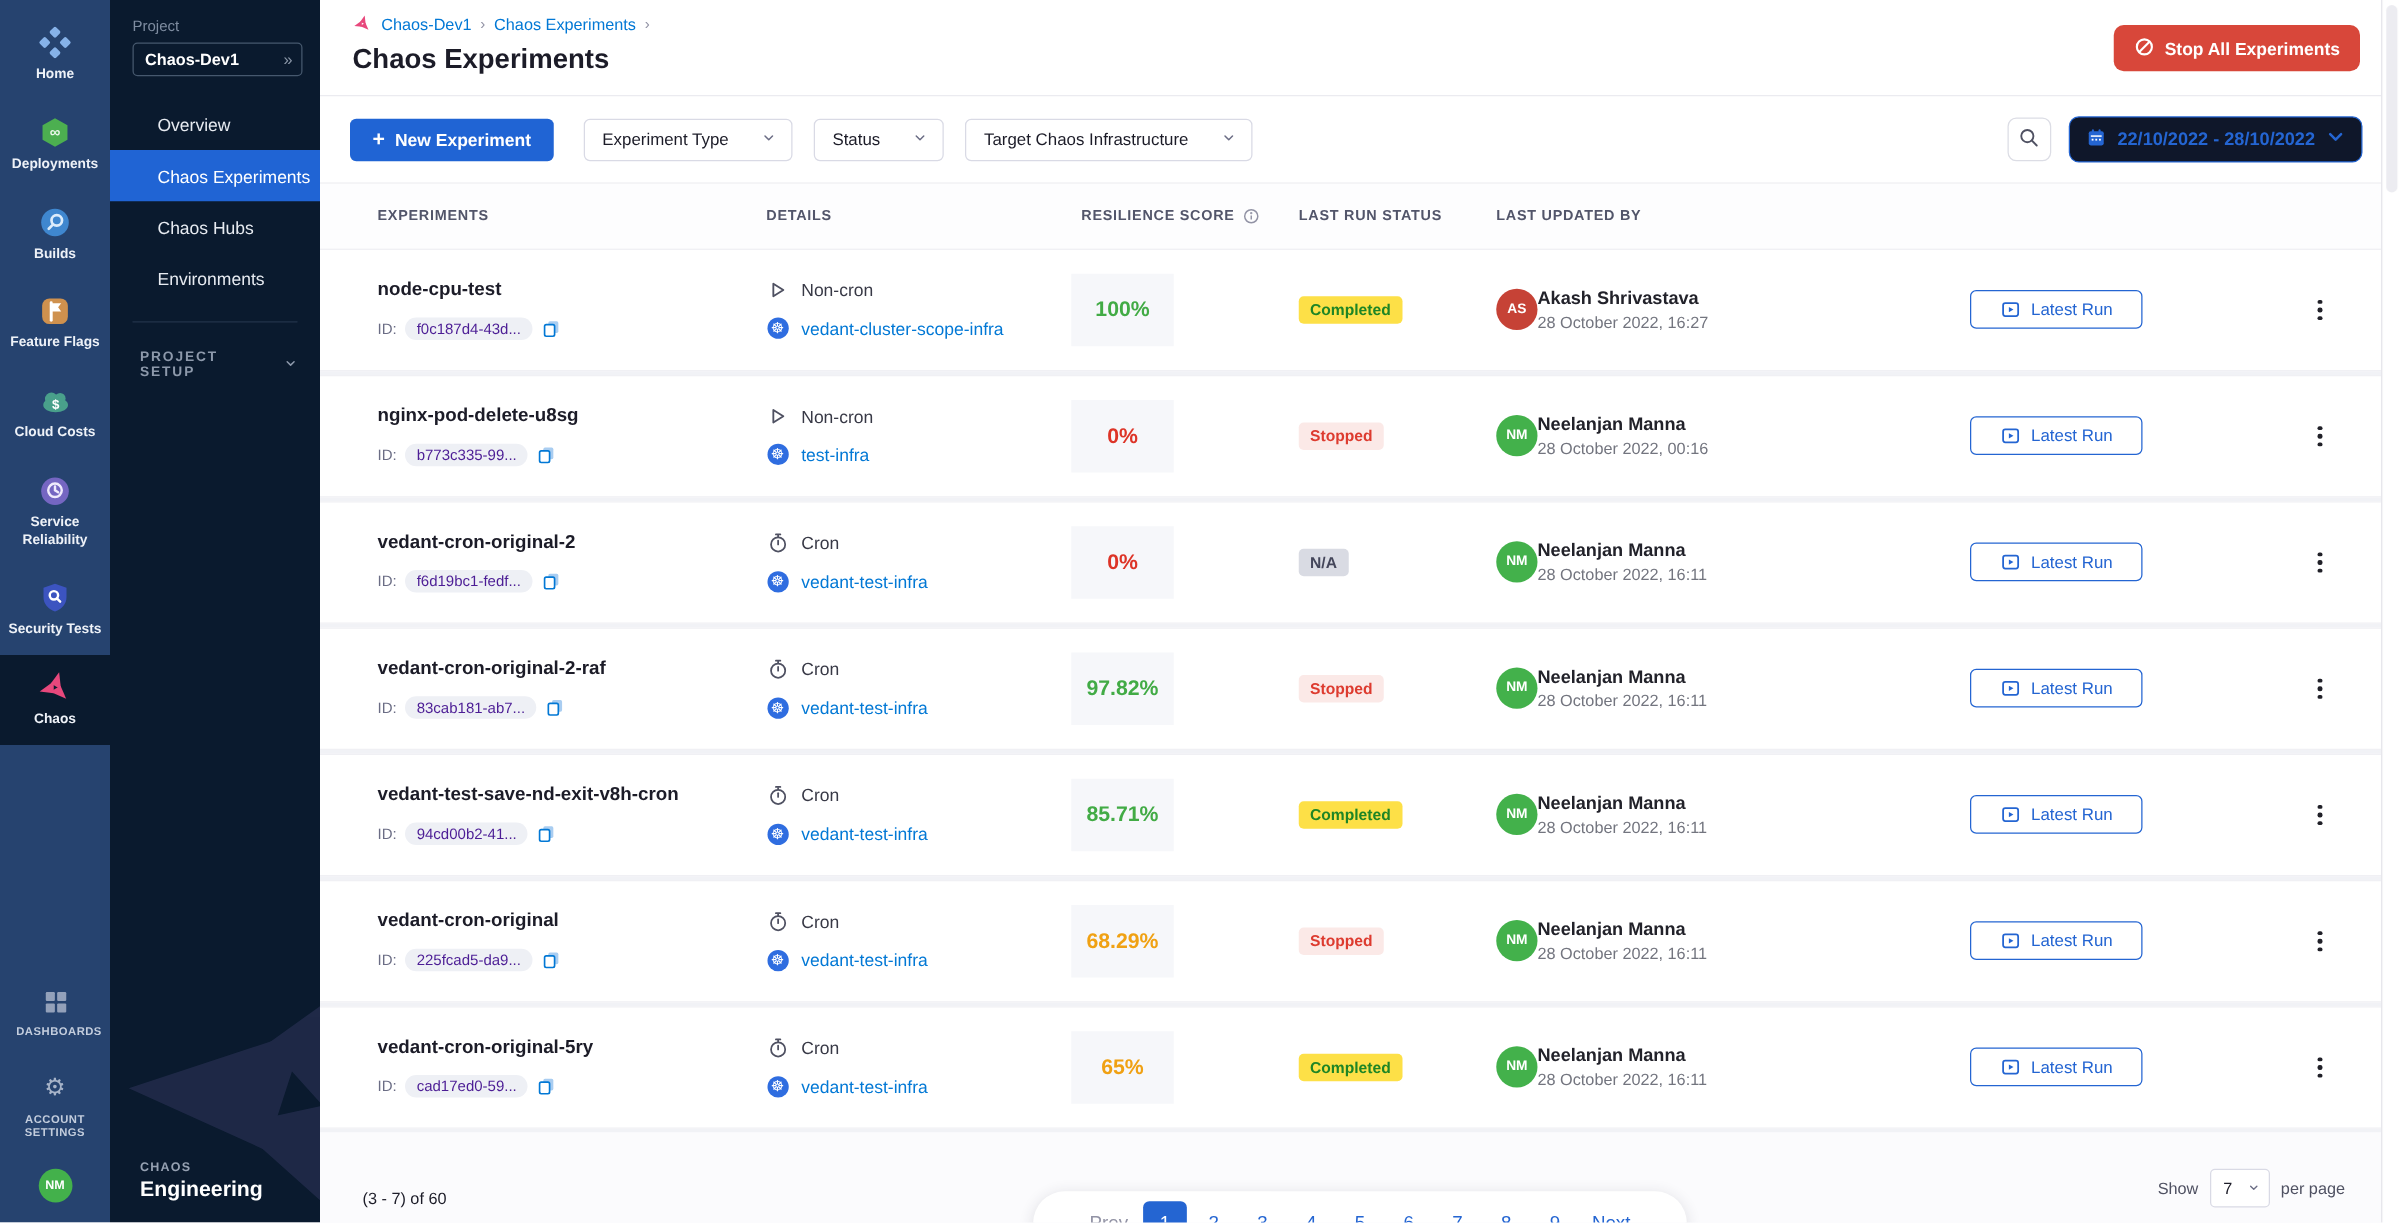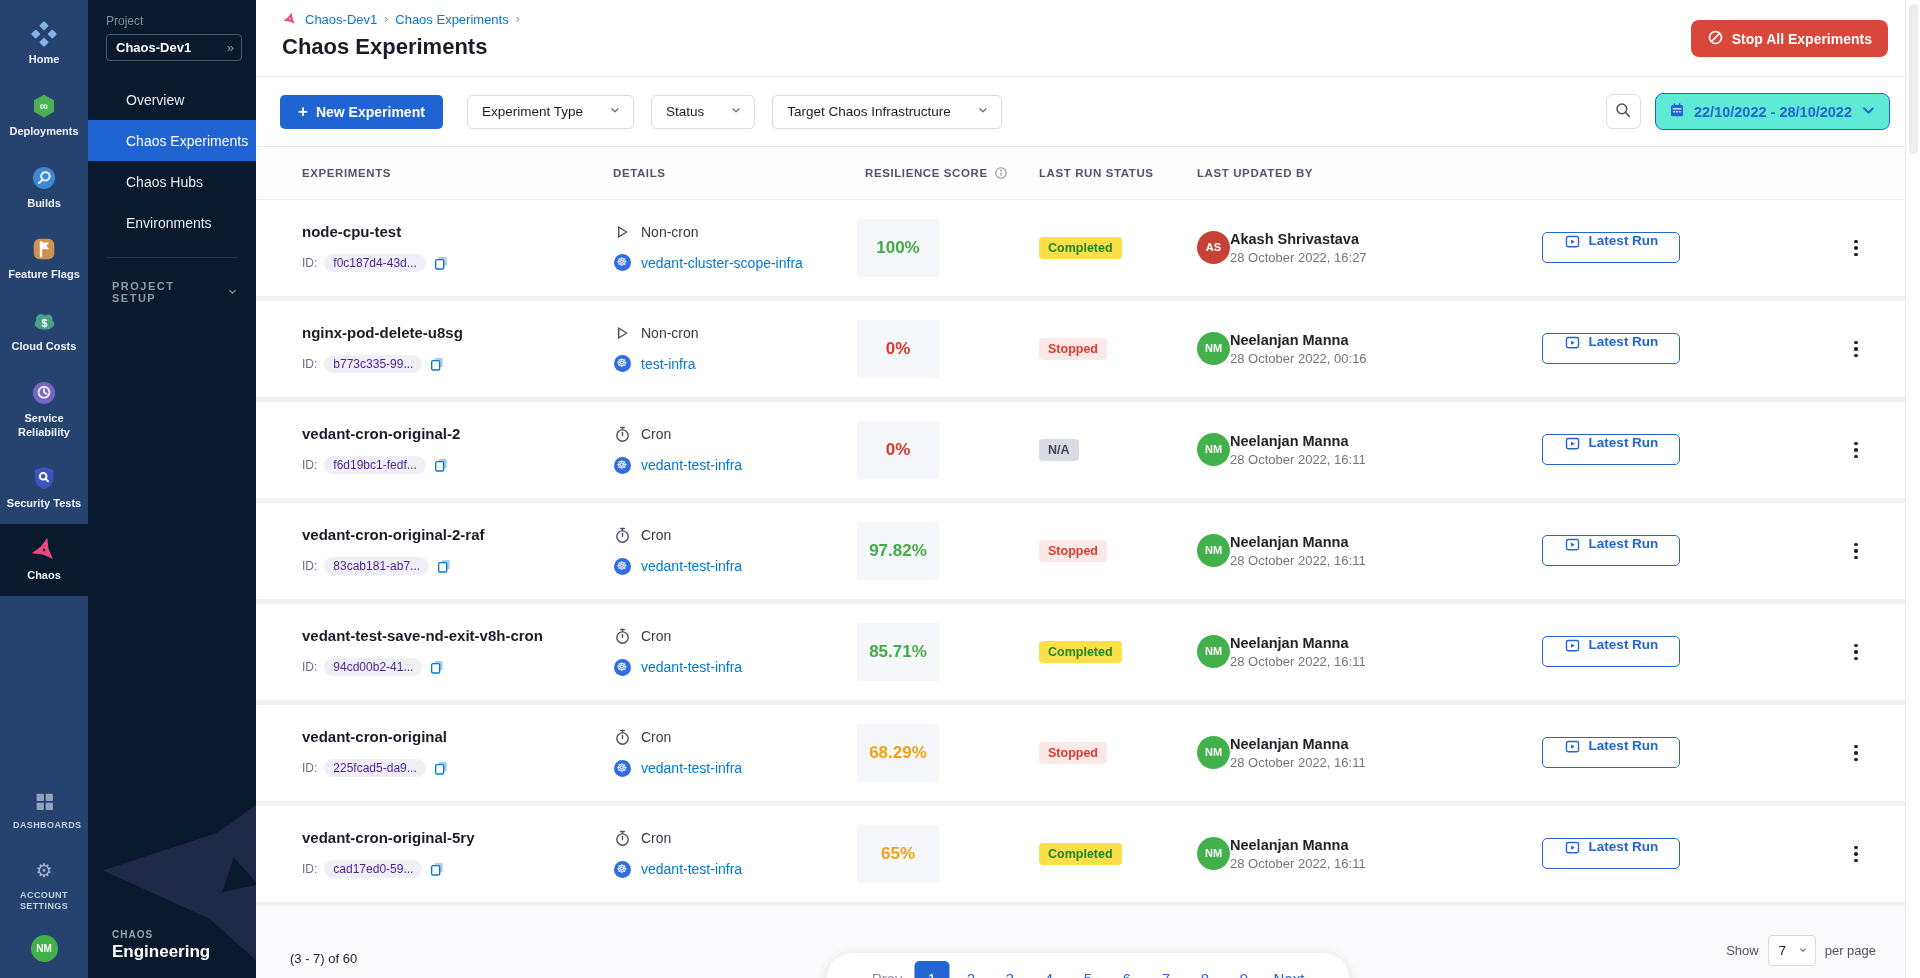--- a/index.html
+++ b/index.html
@@ -46,21 +46,21 @@
   .page-title { font-size:22px; font-weight:bold; color:#1c1c28; margin-top:7px; }
   .stop-all-btn { position:absolute; right:32px; top:20px; background:#d8473a; color:#fff; border:none; border-radius:8px; height:37px; padding:0 16px; font-size:14px; font-weight:bold; display:flex; align-items:center; gap:8px; cursor:pointer; font-family:inherit; }
 
   .toolbar { display:flex; align-items:center; padding:16px 30px 16px 24px; border-bottom:1px solid #ebebf0; gap:24px; }
   .btn-primary { background:#2064d4; color:#fff; border:none; border-radius:5px; height:34px; padding:0 18px; font-size:14px; font-weight:bold; display:flex; align-items:center; gap:8px; cursor:pointer; font-family:inherit; }
   .btn-primary .plus { font-size:17px; font-weight:bold; }
   .filters { display:flex; gap:17px; }
   .filter-select { height:34px; border:1px solid #d9dae5; border-radius:5px; background:#fff; display:flex; align-items:center; gap:26px; padding:0 12px 0 14px; font-size:13.5px; color:#1c1c28; cursor:pointer; }
   .toolbar-spacer { flex:1; }
   .icon-btn { width:35px; height:35px; border:1px solid #dcdde5; background:#fff; border-radius:7px; display:flex; align-items:center; justify-content:center; cursor:pointer; }
-  .date-btn { height:37px; border:1px solid #2465d2; border-radius:8px; background:#5eead4; color:#2465d2; font-weight:bold; font-size:14.5px; display:flex; align-items:center; gap:9px; padding:0 13px; cursor:pointer; font-family:inherit; }
+  .date-btn { height:37px; border:1px solid #2465d2; border-radius:8px; background:#0f172a; color:#2465d2; font-weight:bold; font-size:14.5px; display:flex; align-items:center; gap:9px; padding:0 13px; cursor:pointer; font-family:inherit; }
 
   
   .table-area { flex:1; display:flex; flex-direction:column; background:#fdfdfe; min-height:0; }
   .tgrid { display:grid; grid-template-columns:311px 252px 174px 158px 345px 1fr 80px; padding:0 24px 0 46px; align-items:center; }
   .thead { height:56px; }
   .th { font-size:11.5px; font-weight:bold; color:#52556a; letter-spacing:.6px; display:flex; align-items:center; gap:6px; }
   .trow { background:#fff; height:98px; border-top:1px solid #f0f0f4; border-bottom:1px solid #f0f0f4; margin-bottom:3px; }
   .rows-wrap { background:#f1f2f6; }
   .cell-stack { display:flex; flex-direction:column; gap:14px; }
   .exp-name { font-size:15px; font-weight:bold; color:#1c1c28; cursor:pointer; }
@@ -74,21 +74,21 @@
   .score-box { width:82px; height:58px; background:#f6f7fa; display:flex; align-items:center; justify-content:center; font-size:17px; font-weight:bold; margin-left:-8px; }
   .score-green { color:#42ab45; } .score-orange { color:#f0a113; } .score-red { color:#dd3427; }
   .pill { display:inline-block; padding:4px 9px; border-radius:4px; font-size:12.5px; font-weight:bold; justify-self:start; }
   .pill.completed { background:#fde047; color:#1e8525; }
   .pill.stopped { background:#fbe9e7; color:#dd3b2f; }
   .pill.na { background:#d9dbe3; color:#44465a; }
   .user-cell { display:flex; align-items:flex-start; }
   .user-cell .avatar { width:33px; height:33px; font-size:11px; }
   .user-name { font-size:14.5px; font-weight:bold; color:#22222a; }
   .user-date { font-size:13px; color:#73757f; margin-top:3px; }
-  .run-btn { width:138px; height:31px; border:1px solid #2465d2; border-radius:5px; background:#fff; color:#2465d2; font-size:13.5px; font-weight:bold; display:flex; justify-content:center; gap:8px; cursor:pointer; font-family:inherit; justify-self:start; }
+  .run-btn { margin-left:34px; width:138px; height:31px; border:1px solid #2465d2; border-radius:5px; background:#fff; color:#2465d2; font-size:13.5px; font-weight:normal; display:flex; align-items:center; justify-content:center; gap:8px; cursor:pointer; font-family:inherit; justify-self:start; }
   .kebab { justify-self:center; display:flex; flex-direction:column; gap:3px; cursor:pointer; padding:6px; }
   .kebab i { width:3.5px; height:3.5px; border-radius:50%; background:#202028; }
 
   
   .table-footer { position:relative; height:78px; background:#fbfbfd; }
   .range-text { position:absolute; left:34px; bottom:12px; font-size:13px; color:#1c1c28; }
   .pagination { position:absolute; left:50%; transform:translateX(-50%); bottom:-26px; background:#fff; border-radius:28px; box-shadow:0 2px 12px rgba(40,41,61,.14); display:flex; align-items:center; gap:4px; padding:8px 18px; }
   .page-btn { min-width:35px; height:35px; border:none; background:transparent; color:#2465d2; font-size:15px; border-radius:5px; display:flex; align-items:center; justify-content:center; cursor:pointer; font-family:inherit; padding:0 8px; }
   .page-btn.active { background:#2465d2; color:#fff; }
   .page-btn.prev { color:#9293a5; }

